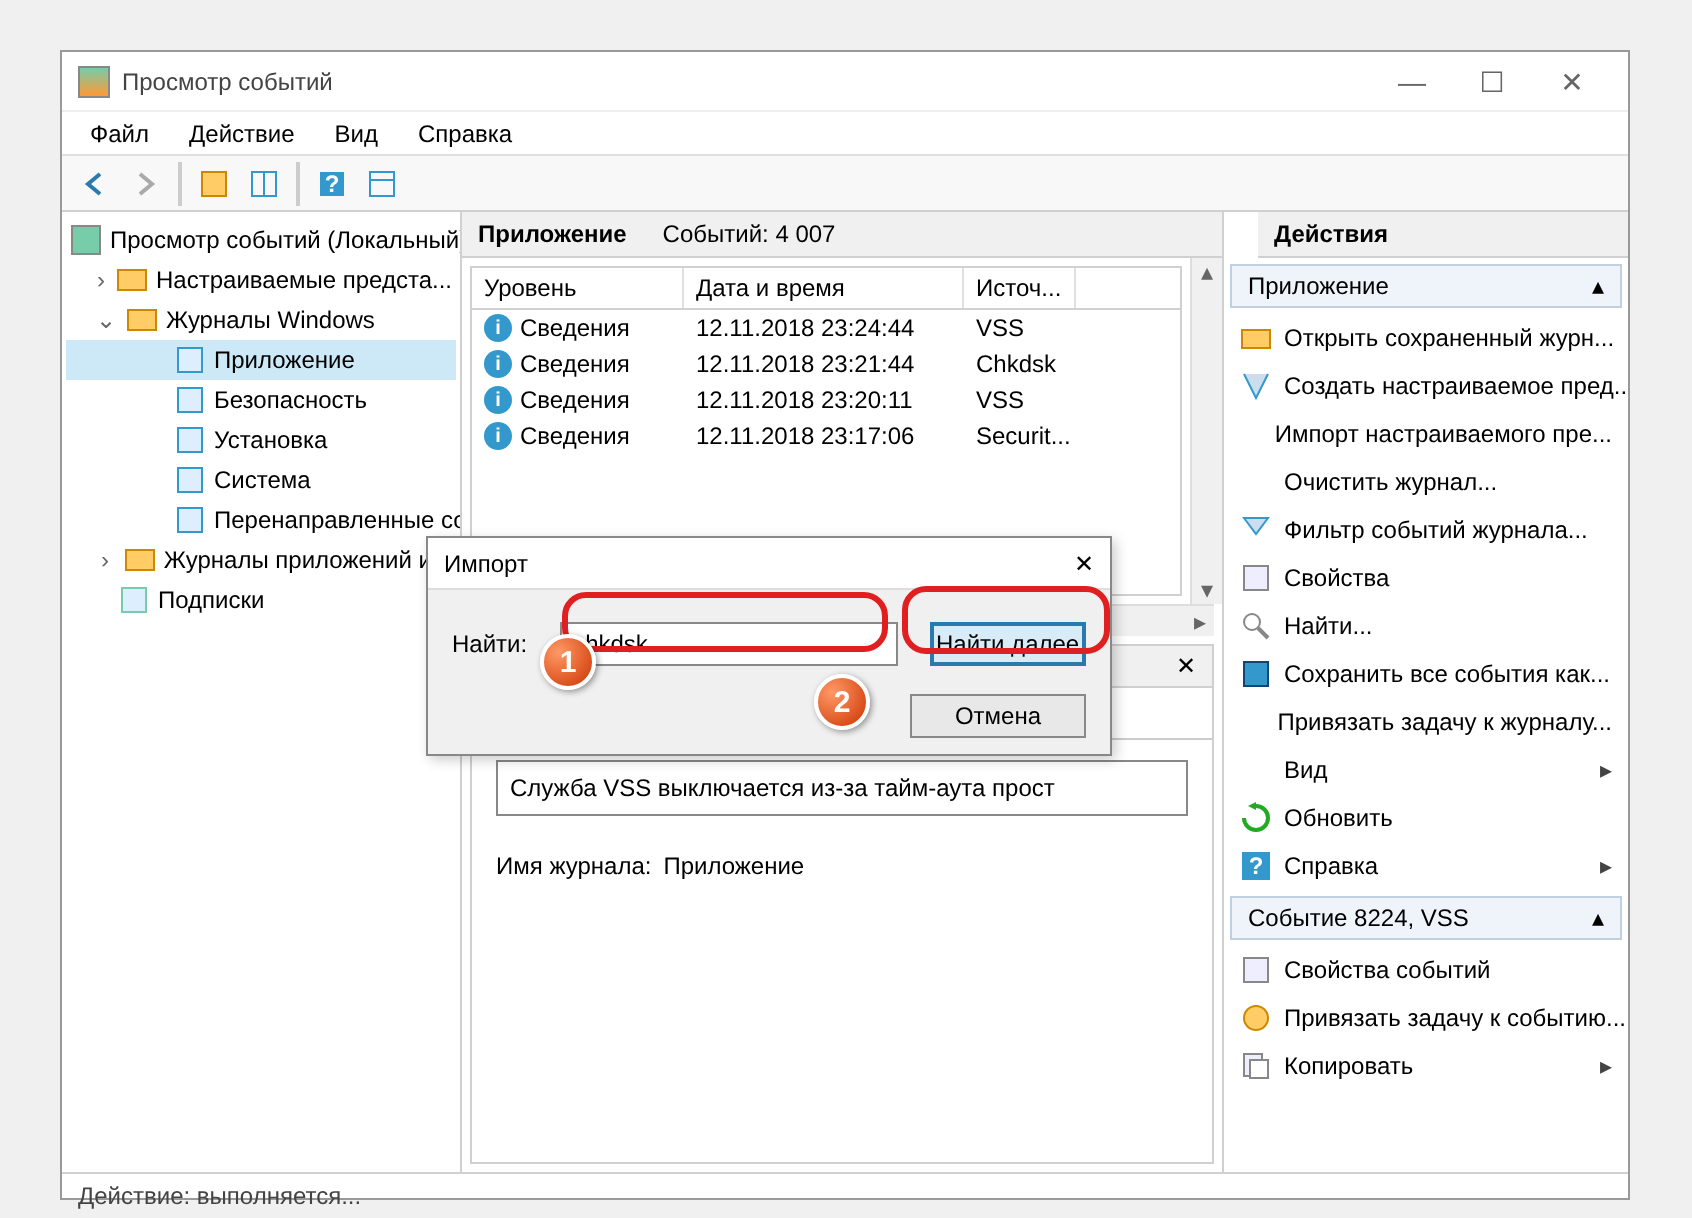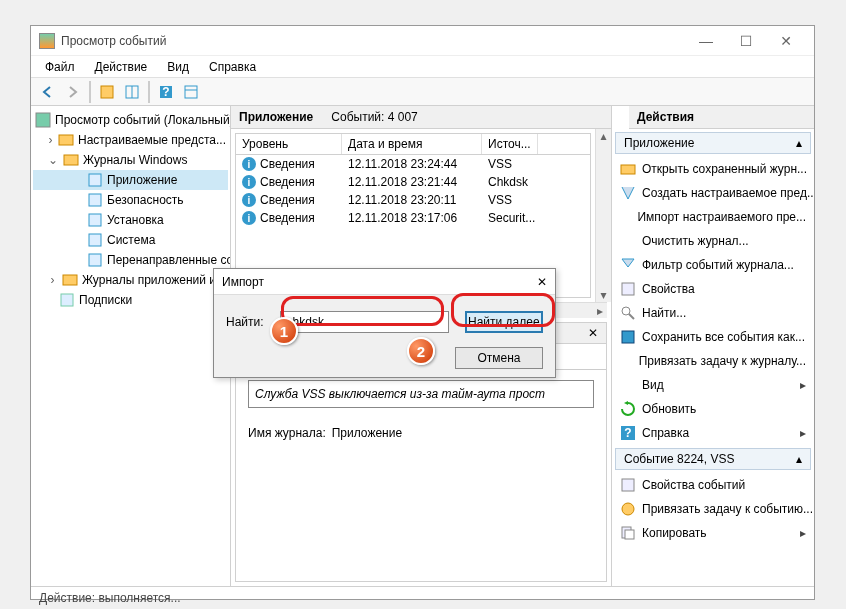--- a/index.html
+++ b/index.html
@@ -41,21 +41,21 @@
 .grid-scroll { width: 16px; background: #f0f0f0; border-left: 1px solid #ddd; display:flex; flex-direction:column; align-items:center; justify-content:space-between; font-size:9px; color:#666; }
 .hscroll { height: 16px; background: #f0f0f0; border-top: 1px solid #ddd; margin: 0 4px; display:flex; justify-content:space-between; align-items:center; font-size:9px; color:#666; padding:0 4px;}
 
 .eventpane { border: 1px solid #d0d0d0; margin: 4px; flex: 1; display: flex; flex-direction: column; }
 .eventpane-head { background: #f0f0f0; padding: 3px 8px; display: flex; justify-content: space-between; border-bottom: 1px solid #d0d0d0; }
 .tabs { display: flex; padding: 4px 4px 0 4px; }
 .tab { padding: 3px 10px; border: 1px solid #ccc; background: #fff; border-bottom: none; margin-right: 2px; }
 .tab.inactive { background: #f5f5f5; }
 .eventbody { border-top: 1px solid #ccc; padding: 10px 12px; flex: 1; }
 .eventfield { margin-top: 18px; display:flex; gap:6px; }
-.eventbox { border: 1px solid #888; padding: 6px; background:#fff;font-style:italic; }
+.eventbox { border: 1px solid #888; padding: 6px; background:#fff; }
 
 .actions { width: 202px; display: flex; flex-direction: column; }
 .actions-title { background: #f0f0f0; padding: 4px 8px; font-weight: 600; border-bottom: 1px solid #d0d0d0; margin-left: 17px; }
 .act-section { background: #eef4f9; border: 1px solid #c0d0e0; margin: 3px; padding: 3px 8px; display: flex; justify-content: space-between; align-items: center; }
 .act-item { padding: 4px 8px; display: flex; align-items: center; gap: 6px; white-space: nowrap; overflow:hidden; }
 .act-item .aicon { width: 16px; height: 16px; display: inline-block; }
 .act-item .arrow { margin-left: auto; color: #444; }
 
 .statusbar { height: 20px; border-top: 1px solid #d0d0d0; padding: 4px 8px; color: #444; }
 

